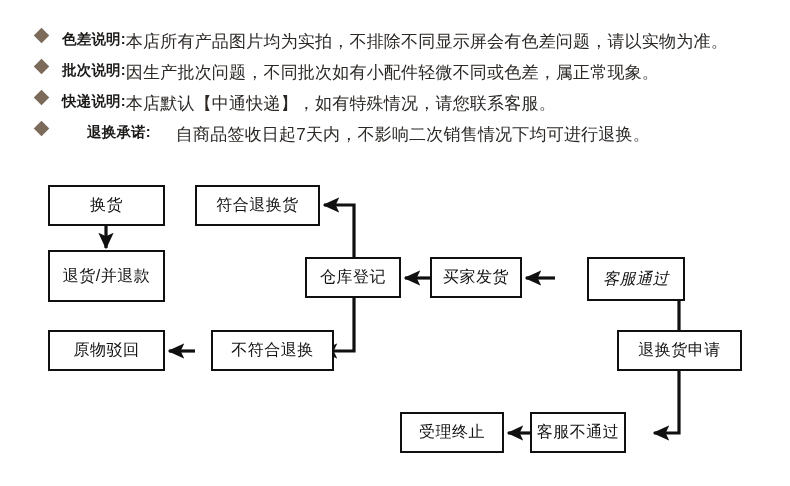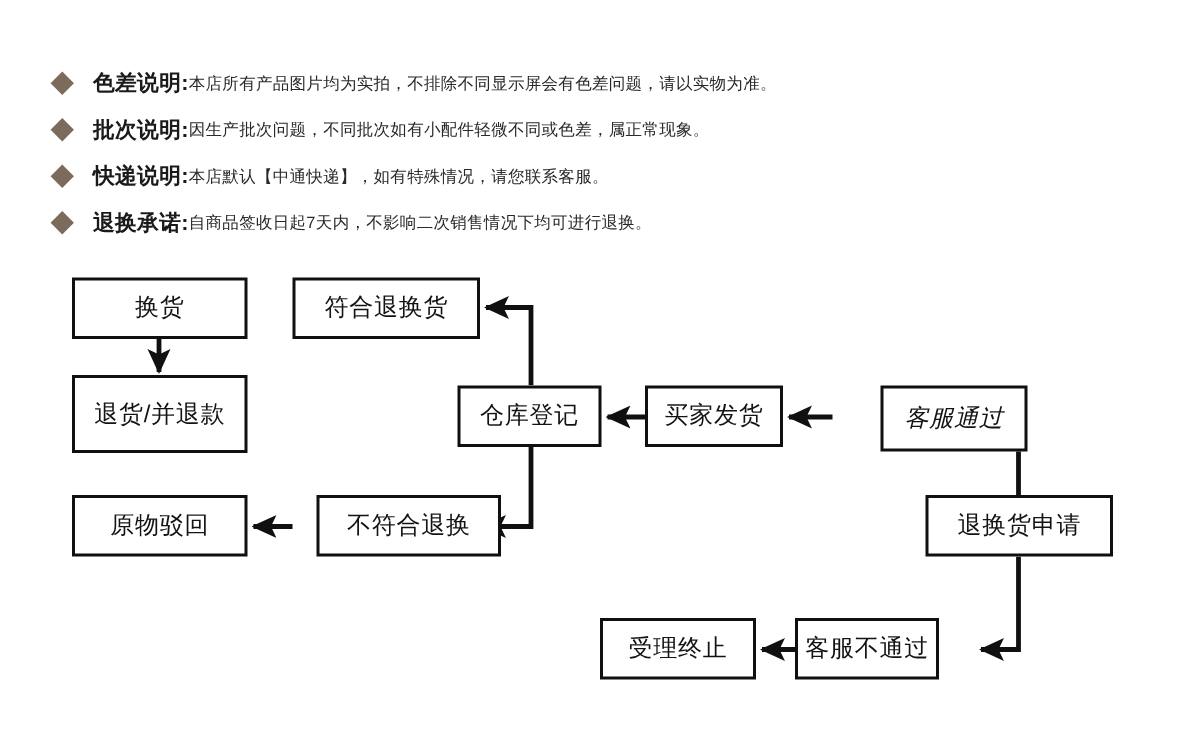--- a/index.html
+++ b/index.html
@@ -23,45 +23,44 @@
     top: 0;
     width: 790px;
     height: 170px;
   }
   .notice-row {
     position: absolute;
     left: 36px;
     right: 8px;
     height: 26px;
     display: flex;
-    align-items: center;
+    align-items: flex-start;
     white-space: nowrap;
-    margin-top: 12px;
   }
   .notice-row.r0 { top: 30px; }
   .notice-row.r1 { top: 61px; }
   .notice-row.r2 { top: 92px; }
-  .notice-row.r3 { top: 123px; }
+  .notice-row.r3 { top: 123px; gap: 25px; }
 
   .diamond {
     width: 11px;
     height: 11px;
     background: #7c6a5a;
     transform: rotate(45deg);
     flex: 0 0 auto;
     margin-right: 15px;
   }
   .notice-label {
     font-size: 14.5px;
     font-weight: bold;
     color: #1c1a19;
     letter-spacing: 0.2px;
   }
   .notice-text {
-    font-size: 11px;
+    font-size: 17px;
     font-weight: normal;
     color: #2b2826;
     letter-spacing: 0.2px;
   }
 
   
   #flow {
     position: absolute;
     left: 0;
     top: 0;

